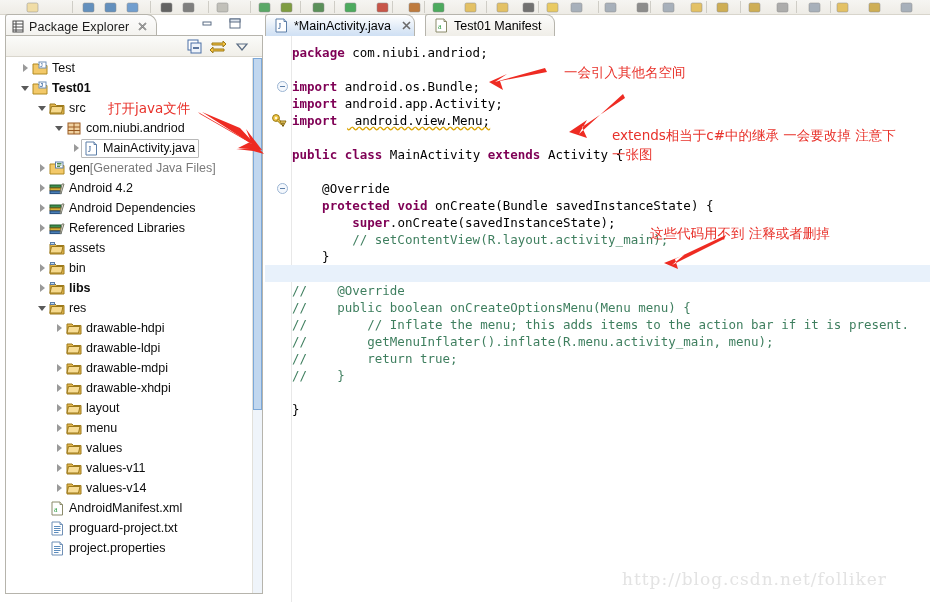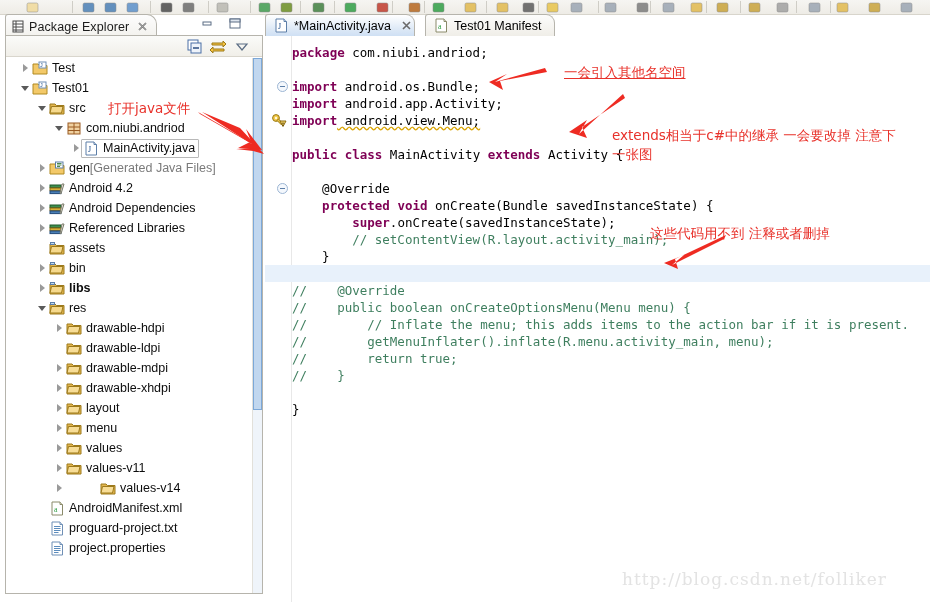--- a/index.html
+++ b/index.html
@@ -129,21 +129,21 @@
   #code{
     position:absolute;left:27px;top:0;width:638px;height:566px;
     font-family:"DejaVu Sans Mono","Liberation Mono",monospace;
     font-size:12.5px;line-height:17px;
     white-space:pre;
   }
   .line{height:17px;position:relative;}
   .kw{color:#7f0055;font-weight:bold;}
   .cm{color:#3f7f5f;}
   .pl{color:#000000;}
-  .warnu{text-decoration:underline wavy #d9a300;text-decoration-skip-ink:none;}
+  .warnu{text-decoration:underline wavy #d9a300;text-decoration-skip-ink:none;margin-left:10px;}
   #curline{
     position:absolute;left:0;top:0;width:665px;height:17px;background:#e8f1fb;
   }
 
   
   .anno{
     position:absolute;color:#e8312a;font-family:"DejaVu Sans","Liberation Sans",sans-serif;
     font-size:13.5px;white-space:nowrap;
   }
   .arrow{position:absolute;}
@@ -359,21 +359,21 @@
             <span class="ticon"><svg width="16" height="15" viewBox="0 0 16 15">
                 <path d="M1 3 L6 3 L7.5 4.5 L15 4.5 L15 13 L1 13 Z" fill="#f3c969" stroke="#b08a22"></path>
                 <rect x="7" y="1" width="7" height="6" fill="#ffffff" stroke="#6f8fb5"></rect>
                 <text x="8" y="6.3" font-size="5.4" fill="#2a5c9b" font-family="sans-serif">J</text>
               </svg></span>
             <span class="tlabel">Test</span>
           </span>
         </div>
         <div class="tree-row" style="padding-left: 14px;">
           <span class="twisty expanded"></span>
-          <span style="display: inline-flex; align-items: center;">
+          <span style="display: inline-flex; align-items: center; font-weight: bold;">
             <span class="ticon"><svg width="16" height="15" viewBox="0 0 16 15">
                 <path d="M1 3 L6 3 L7.5 4.5 L15 4.5 L15 13 L1 13 Z" fill="#f3c969" stroke="#b08a22"></path>
                 <rect x="7" y="1" width="7" height="6" fill="#ffffff" stroke="#6f8fb5"></rect>
                 <text x="8" y="6.3" font-size="5.4" fill="#2a5c9b" font-family="sans-serif">J</text>
               </svg></span>
             <span class="tlabel">Test01</span>
           </span>
         </div>
         <div class="tree-row" style="padding-left: 31px;">
           <span class="twisty expanded"></span>
@@ -573,21 +573,21 @@
         <div class="tree-row" style="padding-left: 48px;">
           <span class="twisty collapsed"></span>
           <span style="display: inline-flex; align-items: center;">
             <span class="ticon"><svg width="16" height="15" viewBox="0 0 16 15">
                 <path d="M1 3 L6 3 L7.5 4.5 L15 4.5 L15 13 L1 13 Z" fill="#e3b64f" stroke="#9d7a1c"></path>
                 <path d="M2.5 5.5 L14 5.5 L12.5 12 L1 12 Z" fill="#f8dd96" stroke="#9d7a1c"></path>
               </svg></span>
             <span class="tlabel">values-v11</span>
           </span>
         </div>
-        <div class="tree-row" style="padding-left: 48px; gap: 34px;">
+        <div class="tree-row" style="padding-left: 48px;">
           <span class="twisty collapsed"></span>
           <span style="display: inline-flex; align-items: center;">
             <span class="ticon"><svg width="16" height="15" viewBox="0 0 16 15">
                 <path d="M1 3 L6 3 L7.5 4.5 L15 4.5 L15 13 L1 13 Z" fill="#e3b64f" stroke="#9d7a1c"></path>
                 <path d="M2.5 5.5 L14 5.5 L12.5 12 L1 12 Z" fill="#f8dd96" stroke="#9d7a1c"></path>
               </svg></span>
             <span class="tlabel">values-v14</span>
           </span>
         </div>
         <div class="tree-row" style="padding-left: 31px;">
@@ -674,21 +674,21 @@
             <path d="M9 8 L15 8 L12 13.5 Z" fill="#f7d76b" stroke="#8a6a10"></path>
             <path d="M12 9.5 L12 11.4 M12 12.2 L12 12.8" stroke="#3a2a00" stroke-width="1"></path>
           </svg></div>
       </div>
     <div id="code"><div class="line" style="position: absolute; top: 8px; left: 0px;"><span class="kw">package</span><span class="pl"> com.niubi.andriod;</span></div><div class="line" style="position: absolute; top: 25px; left: 0px;">&nbsp;</div><div class="line" style="position: absolute; top: 42px; left: 0px;"><span class="kw">import</span><span class="pl"> android.os.Bundle;</span></div><div class="line" style="position: absolute; top: 59px; left: 0px;"><span class="kw">import</span><span class="pl"> android.app.Activity;</span></div><div class="line" style="position: absolute; top: 76px; left: 0px;"><span class="kw">import</span><span class="pl warnu"> android.view.Menu;</span></div><div class="line" style="position: absolute; top: 93px; left: 0px;">&nbsp;</div><div class="line" style="position: absolute; top: 110px; left: 0px;"><span class="kw">public</span><span class="pl"> </span><span class="kw">class</span><span class="pl"> MainActivity </span><span class="kw">extends</span><span class="pl"> Activity {</span></div><div class="line" style="position: absolute; top: 127px; left: 0px;">&nbsp;</div><div class="line" style="position: absolute; top: 144px; left: 0px;"><span class="pl">    @Override</span></div><div class="line" style="position: absolute; top: 161px; left: 0px;"><span class="pl">    </span><span class="kw">protected</span><span class="pl"> </span><span class="kw">void</span><span class="pl"> onCreate(Bundle savedInstanceState) {</span></div><div class="line" style="position: absolute; top: 178px; left: 0px;"><span class="pl">        </span><span class="kw">super</span><span class="pl">.onCreate(savedInstanceState);</span></div><div class="line" style="position: absolute; top: 195px; left: 0px;"><span class="cm">        // setContentView(R.layout.activity_main);</span></div><div class="line" style="position: absolute; top: 212px; left: 0px;"><span class="pl">    }</span></div><div id="curline" style="top: 229px; left: -27px;"></div><div class="line" style="position: absolute; top: 229px; left: 0px;">&nbsp;</div><div class="line" style="position: absolute; top: 246px; left: 0px;"><span class="cm">//    @Override</span></div><div class="line" style="position: absolute; top: 263px; left: 0px;"><span class="cm">//    public boolean onCreateOptionsMenu(Menu menu) {</span></div><div class="line" style="position: absolute; top: 280px; left: 0px;"><span class="cm">//        // Inflate the menu; this adds items to the action bar if it is present.</span></div><div class="line" style="position: absolute; top: 297px; left: 0px;"><span class="cm">//        getMenuInflater().inflate(R.menu.activity_main, menu);</span></div><div class="line" style="position: absolute; top: 314px; left: 0px;"><span class="cm">//        return true;</span></div><div class="line" style="position: absolute; top: 331px; left: 0px;"><span class="cm">//    }</span></div><div class="line" style="position: absolute; top: 348px; left: 0px;">&nbsp;</div><div class="line" style="position: absolute; top: 365px; left: 0px;"><span class="pl">}</span></div></div>
   </div>
 </div>
 
 <div id="anno-layer">
     <div class="anno" style="left: 108px; top: 100px;">打开java文件</div>
-    <div class="anno" style="left: 564px; top: 64px; text-decoration: underline;">一会引入其他名空间</div>
+    <div class="anno" style="left: 564px; top: 64px;">一会引入其他名空间</div>
     <div class="anno" style="left: 612px; top: 127px;">extends相当于c#中的继承 一会要改掉 注意下</div>
     <div class="anno" style="left: 612px; top: 146px;">一张图</div>
     <div class="anno" style="left: 650px; top: 225px;">这些代码用不到 注释或者删掉</div>
   </div>
 
 <svg class="arrow" style="left:196px;top:108px;" width="80" height="50">
   <path d="M4 6 L56 36 L50 21 L66 42 L42 40 L54 34 L2 4 Z" fill="#ee2b22"></path>
   <path d="M6 4 L62 40 L40 41 L57 43 L68 46 L44 20 Z" fill="#ee2b22"></path>
 </svg>
 

